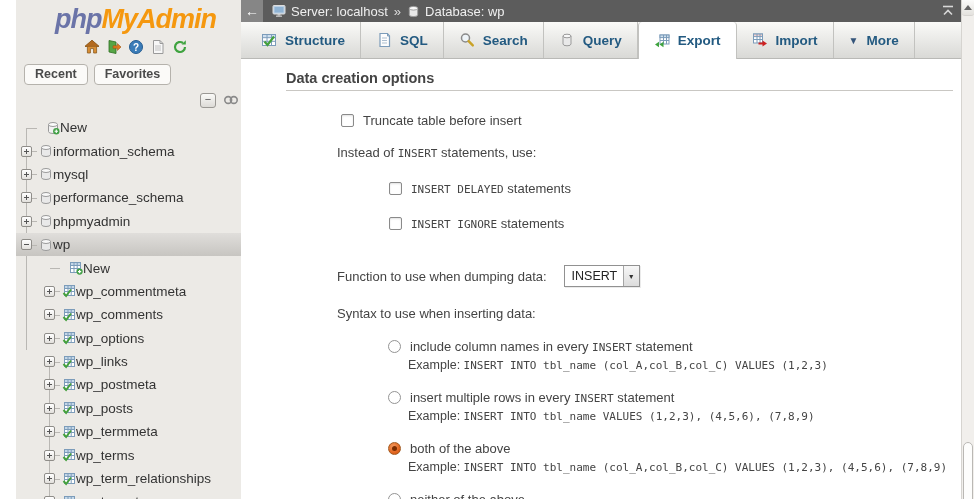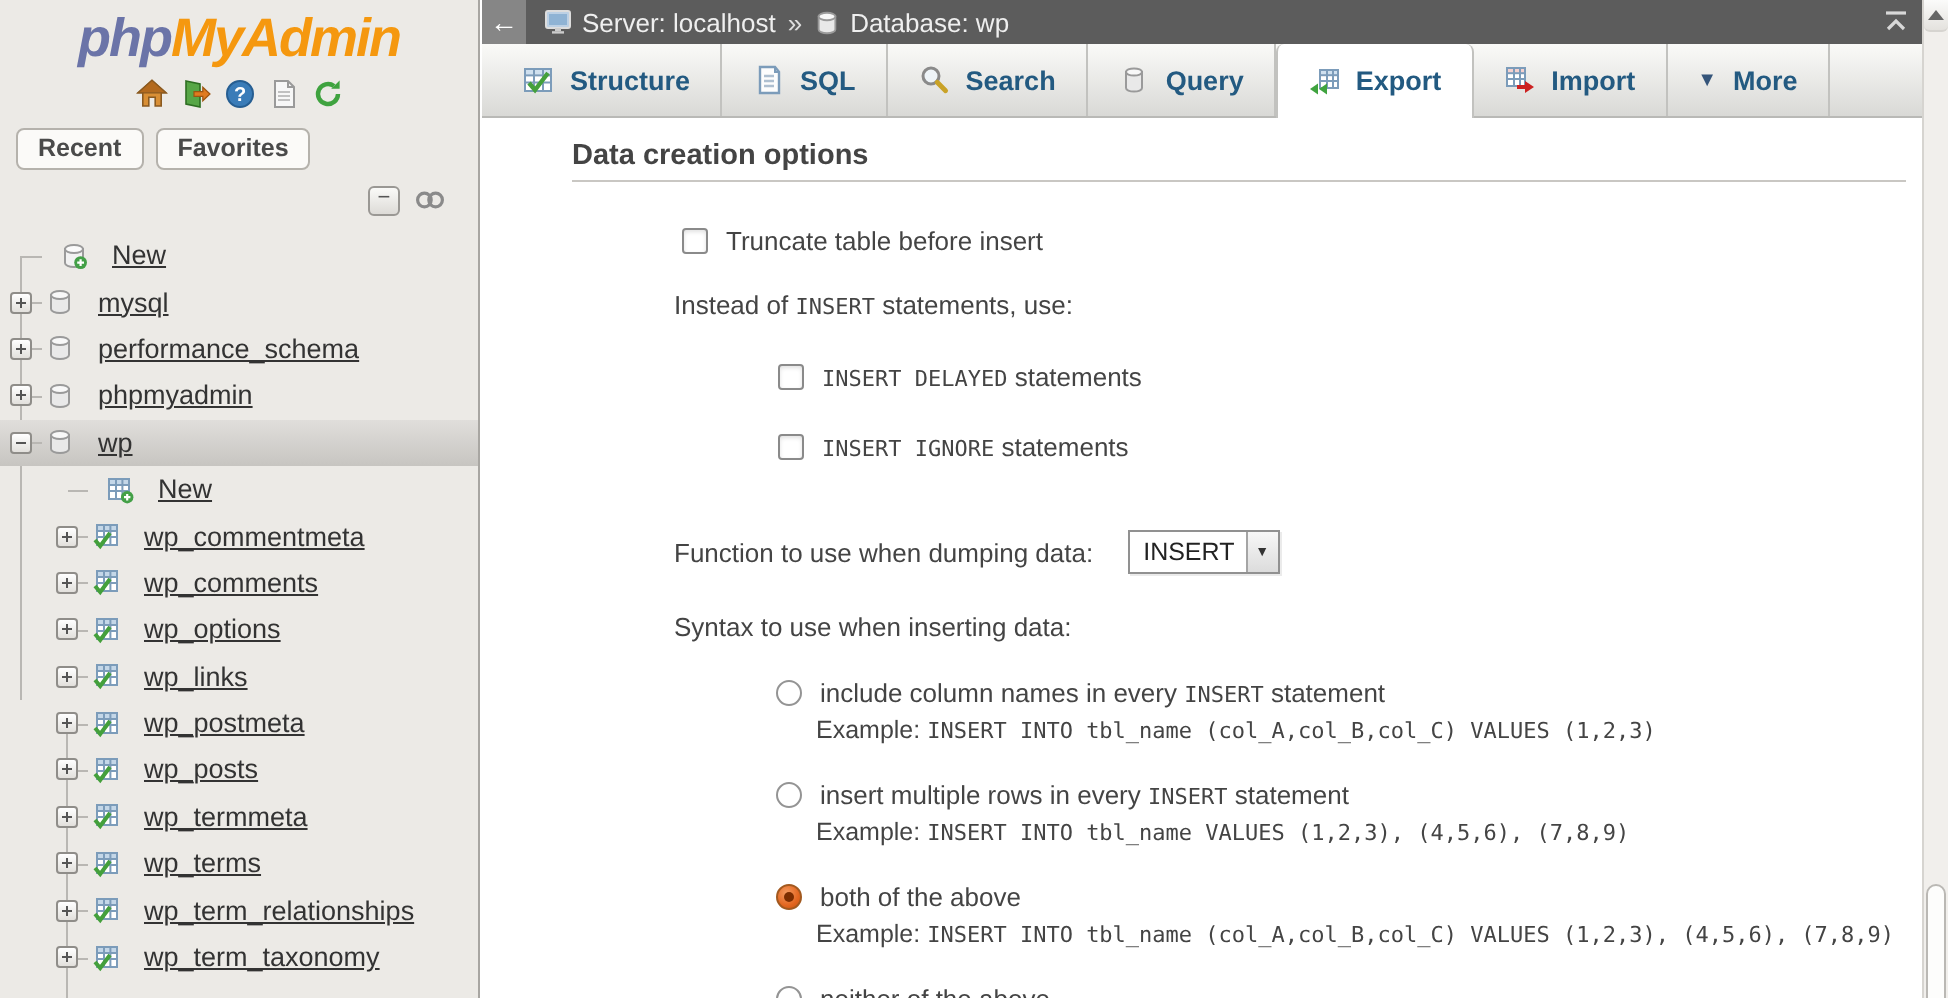--- a/index.html
+++ b/index.html
@@ -5,21 +5,21 @@
   html,body{margin:0;padding:0;}
   body{
     width:974px;height:499px;position:relative;overflow:hidden;
     font-family:"Liberation Sans",sans-serif;background:#fff;
     -webkit-font-smoothing:antialiased;
   }
   .mono{font-family:"DejaVu Sans Mono",monospace;font-size:11px;}
 
   
   #sidebar{
-    position:absolute;left:0;top:0;width:240px;height:499px;
+    position:absolute;left:16px;top:0;width:240px;height:499px;
     background:#eceae6;border-right:1px solid #a8a6a2;box-sizing:border-box;
   }
   .logo{ text-align:center;padding-top:4px;font-size:27px;font-weight:bold;font-style:italic;letter-spacing:-1px;}
   .logo .php{color:#6b74a8;}
   .logo .ma{color:#f5980f;}
   .icon-row{display:flex;justify-content:center;align-items:center;gap:6px;margin-top:3px;height:18px;}
   .icon-row svg{display:block;}
   .filter-row{display:flex;gap:6px;margin:8px 0 0 8px;}
   .pill-btn{
     font-size:12.5px;color:#4a4a4a;background:#fbfaf8;
@@ -28,21 +28,21 @@
   .mini-row{display:flex;justify-content:flex-end;align-items:center;gap:7px;margin:7px 16px 0 0;height:16px;}
   .minus-box{
     width:14px;height:13px;border:1px solid #9a9894;border-radius:3px;
     background:linear-gradient(#fafaf8,#dddbd7);color:#555;font-size:11px;line-height:11px;
     text-align:center;cursor:pointer;
   }
 
   
   .tree{margin-top:8px;font-size:13.5px;color:#333;position:relative;}
   .trow{height:23.4px;display:flex;align-items:center;position:relative;cursor:pointer;white-space:nowrap;}
-  .trow .lbl{margin-left:12px;text-decoration:underline;}
+  .trow .lbl{margin-left:0;}
   .exp{
     width:11px;height:11px;box-sizing:border-box;border:1px solid #8f8d89;border-radius:2px;
     background:linear-gradient(#ffffff,#e2e0dc);position:relative;flex:none;z-index:1;
   }
   .exp::before{
     content:"";position:absolute;left:2px;right:2px;top:4px;height:1px;background:#555;
   }
   .exp.plus::after{
     content:"";position:absolute;top:2px;bottom:2px;left:4px;width:1px;background:#555;
   }
@@ -282,20 +282,27 @@
 
   <div class="tree">
     <div class="vline" style="left:10px;top:12px;height:222px;"></div>
     <div class="vline" style="left:33px;top:245px;height:242px;"></div>
 
     <div class="trow lvl1 noexp">
       <svg class="ticon" width="14" height="14">
           <use href="#sym-cyl-new"></use>
         </svg>
       <span class="lbl">New</span>
+    </div>
+    <div class="trow lvl1">
+      <span class="exp plus"></span>
+      <svg class="ticon" width="14" height="14">
+          <use href="#sym-cyl"></use>
+        </svg>
+      <span class="lbl">information_schema</span>
     </div>
     <div class="trow lvl1">
       <span class="exp plus"></span>
       <svg class="ticon" width="14" height="14">
           <use href="#sym-cyl"></use>
         </svg>
       <span class="lbl">mysql</span>
     </div>
     <div class="trow lvl1">
       <span class="exp plus"></span>

